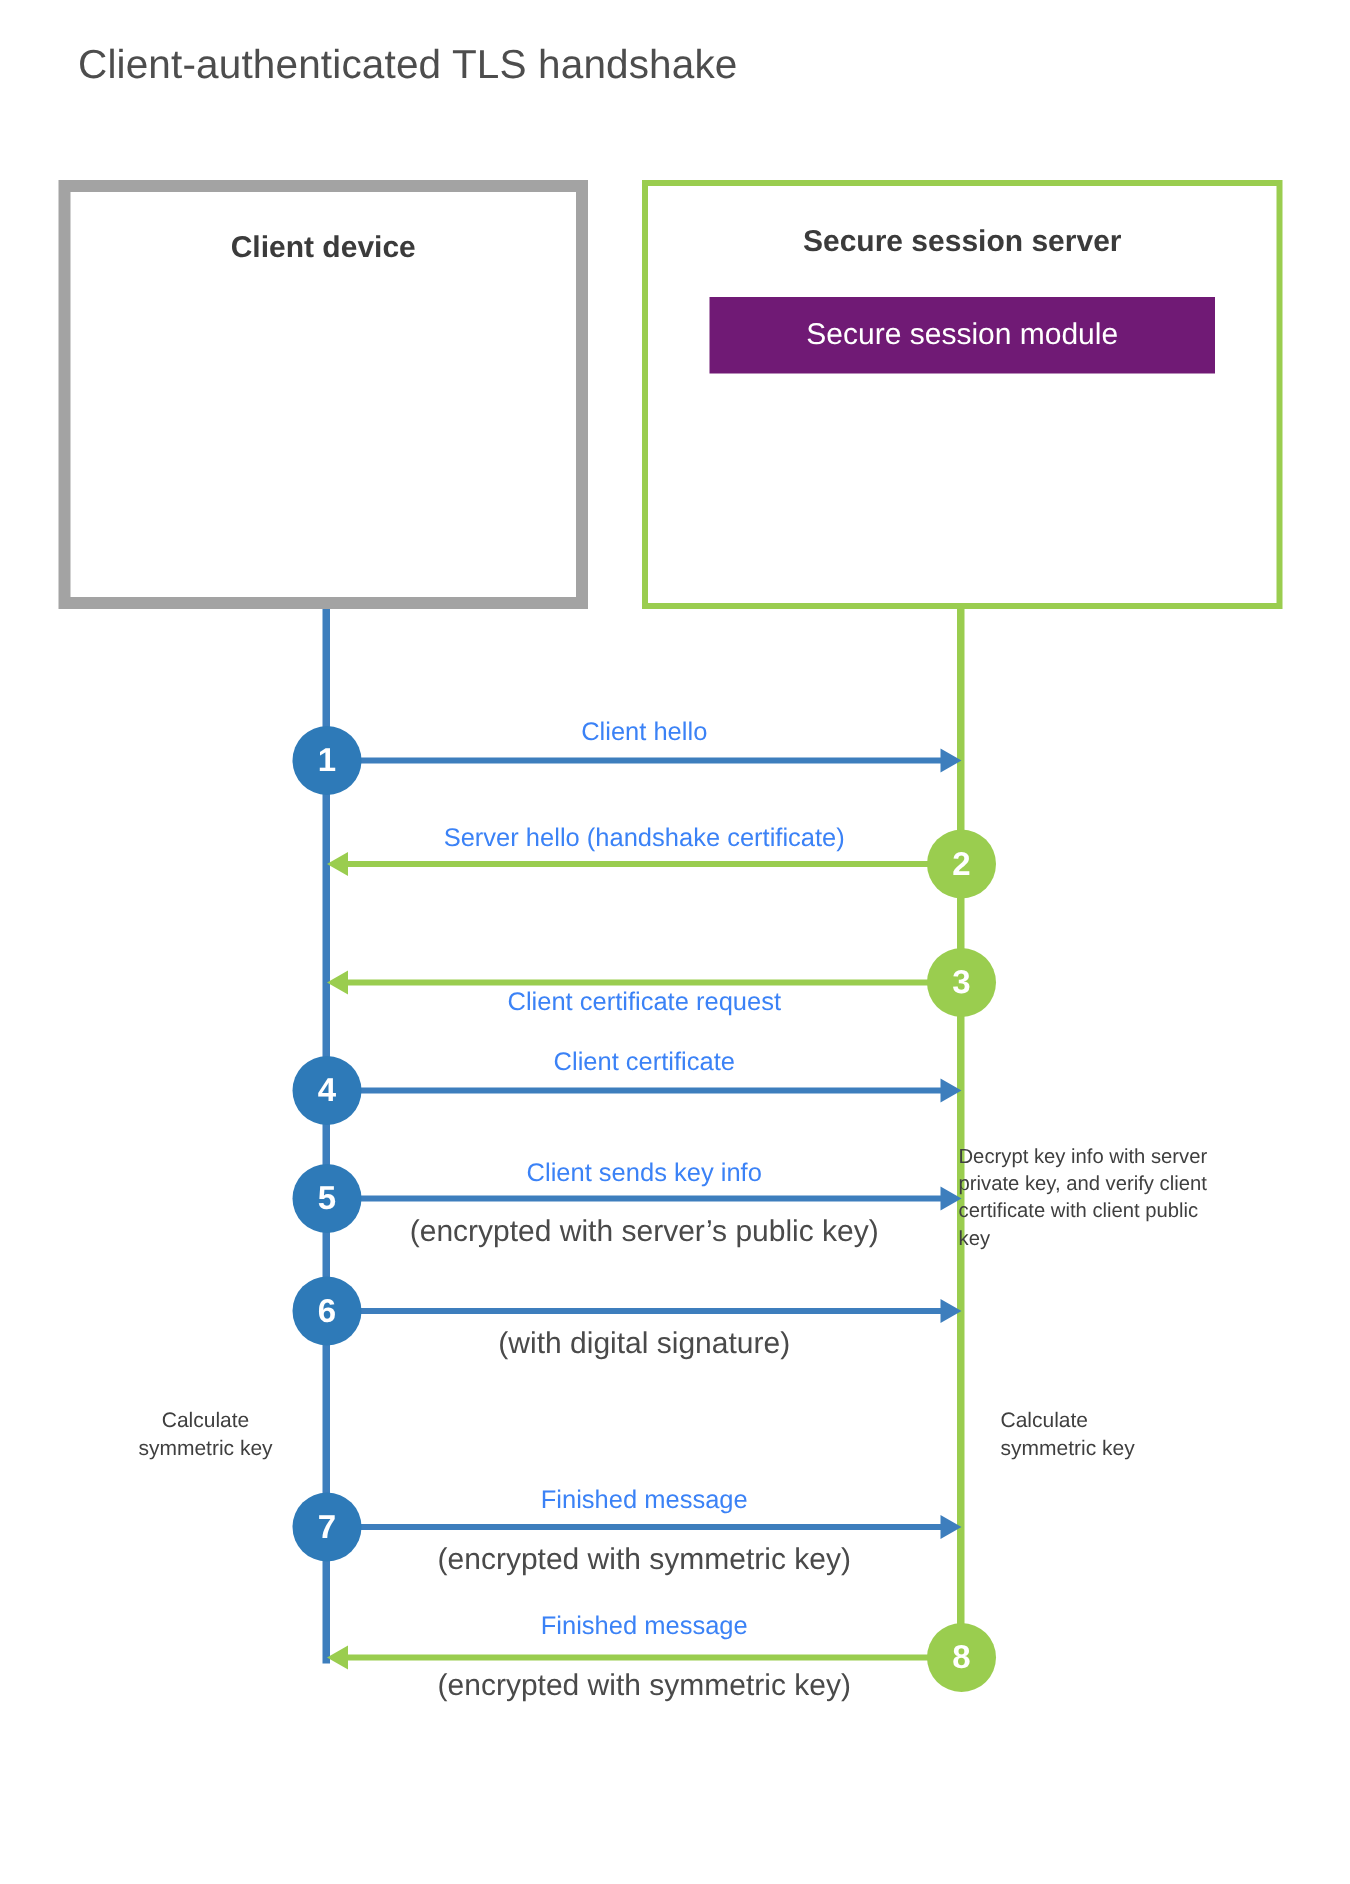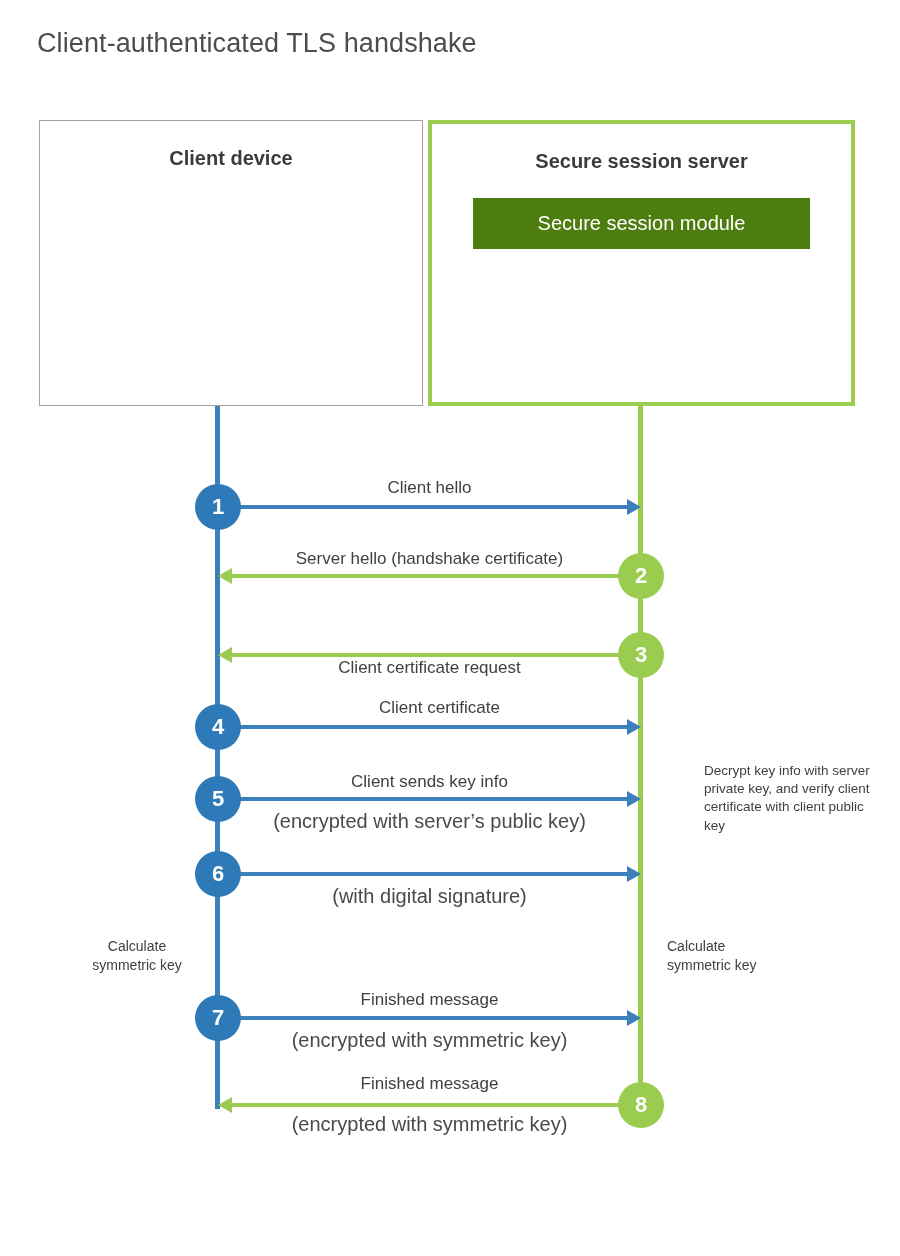--- a/index.html
+++ b/index.html
@@ -12,41 +12,41 @@
     height: 1256px;
     position: relative;
     font-family: "Liberation Sans", sans-serif;
     overflow: hidden;
   }
   .page { position: absolute; inset: 0; }
 
   
   .title {
     position: absolute;
-    left: 37px;
+    left: 52px;
     top: 28px;
     font-size: 27px;
     color: #4d4d4d;
     font-weight: 400;
     letter-spacing: 0.1px;
     white-space: nowrap;
   }
 
   
   .box {
     position: absolute;
     background: #ffffff;
     box-sizing: border-box;
   }
   .box-client {
     left: 39px;
     top: 120px;
-    width: 384px;
+    width: 353px;
     height: 286px;
-    border: 1px solid #a3a3a3;
+    border: 8px solid #a3a3a3;
   }
   .box-server {
     left: 428px;
     top: 120px;
     width: 427px;
     height: 286px;
     border: 4px solid #9acd4f;
   }
   .box-heading {
     position: absolute;
@@ -80,21 +80,21 @@
 
   
   .server-bars {
     position: absolute;
     left: 41px;
     top: 74px;
     width: 337px;
   }
   .server-bar {
     height: 51px;
-    background: #4d7c0f;
+    background: #701a75;
     color: #ffffff;
     display: flex;
     align-items: center;
     justify-content: center;
     font-size: 20px;
     margin-bottom: 11px;
   }
 
   
   .lifeline {
@@ -135,21 +135,21 @@
     font-size: 22px;
     font-weight: bold;
   }
   .circle-blue { background: #2e7ab8; }
   .circle-green { background: #9acd4f; }
 
   .msg-label {
     position: absolute;
     text-align: center;
     font-size: 17px;
-    color: #404040;
+    color: #3b82f6;
     white-space: nowrap;
   }
   .msg-sub {
     position: absolute;
     text-align: center;
     font-size: 20px;
     color: #4a4a4a;
     white-space: nowrap;
   }
 
@@ -196,32 +196,32 @@
   <div class="msg-label" style="left:218px; top:549px; width:423px;">Server hello (handshake certificate)</div>
   <div class="arrow-line arrow-green" style="left:230px; top:574px; width:412px;"></div>
   <div class="arrow-head head-left-green" style="left:218px; top:568px;"></div>
   <div class="step-circle circle-green" style="left:618px; top:553px;">2</div>
 
   <div class="msg-label" style="left:218px; top:658px; width:423px;">Client certificate request</div>
   <div class="arrow-line arrow-green" style="left:230px; top:653px; width:412px;"></div>
   <div class="arrow-head head-left-green" style="left:218px; top:647px;"></div>
   <div class="step-circle circle-green" style="left:618px; top:632px;">3</div>
 
-  <div class="msg-label" style="left:228px; top:698px; width:423px;">Client certificate</div>
+  <div class="msg-label" style="left:218px; top:698px; width:423px;">Client certificate</div>
   <div class="arrow-line arrow-blue" style="left:218px; top:725px; width:410px;"></div>
   <div class="arrow-head head-right-blue" style="left:627px; top:719px;"></div>
   <div class="step-circle circle-blue" style="left:195px; top:704px;">4</div>
 
   <div class="msg-label" style="left:218px; top:772px; width:423px;">Client sends key info</div>
   <div class="arrow-line arrow-blue" style="left:218px; top:797px; width:410px;"></div>
   <div class="arrow-head head-right-blue" style="left:627px; top:791px;"></div>
   <div class="step-circle circle-blue" style="left:195px; top:776px;">5</div>
   <div class="msg-sub" style="left:218px; top:810px; width:423px;">(encrypted with server’s public key)</div>
 
-  <div class="side-note" style="left:704px; top:762px; width:170px;">Decrypt key info with server private key, and verify client certificate with client public key</div>
+  <div class="side-note" style="left:639px; top:762px; width:170px;">Decrypt key info with server private key, and verify client certificate with client public key</div>
 
   <div class="arrow-line arrow-blue" style="left:218px; top:872px; width:410px;"></div>
   <div class="arrow-head head-right-blue" style="left:627px; top:866px;"></div>
   <div class="step-circle circle-blue" style="left:195px; top:851px;">6</div>
   <div class="msg-sub" style="left:218px; top:885px; width:423px;">(with digital signature)</div>
 
   <div class="side-note-center" style="left:77px; top:937px; width:120px;">Calculate symmetric key</div>
   <div class="side-note-center" style="left:667px; top:937px; width:120px; text-align:left;">Calculate symmetric key</div>
 
   <div class="msg-label" style="left:218px; top:990px; width:423px;">Finished message</div>

